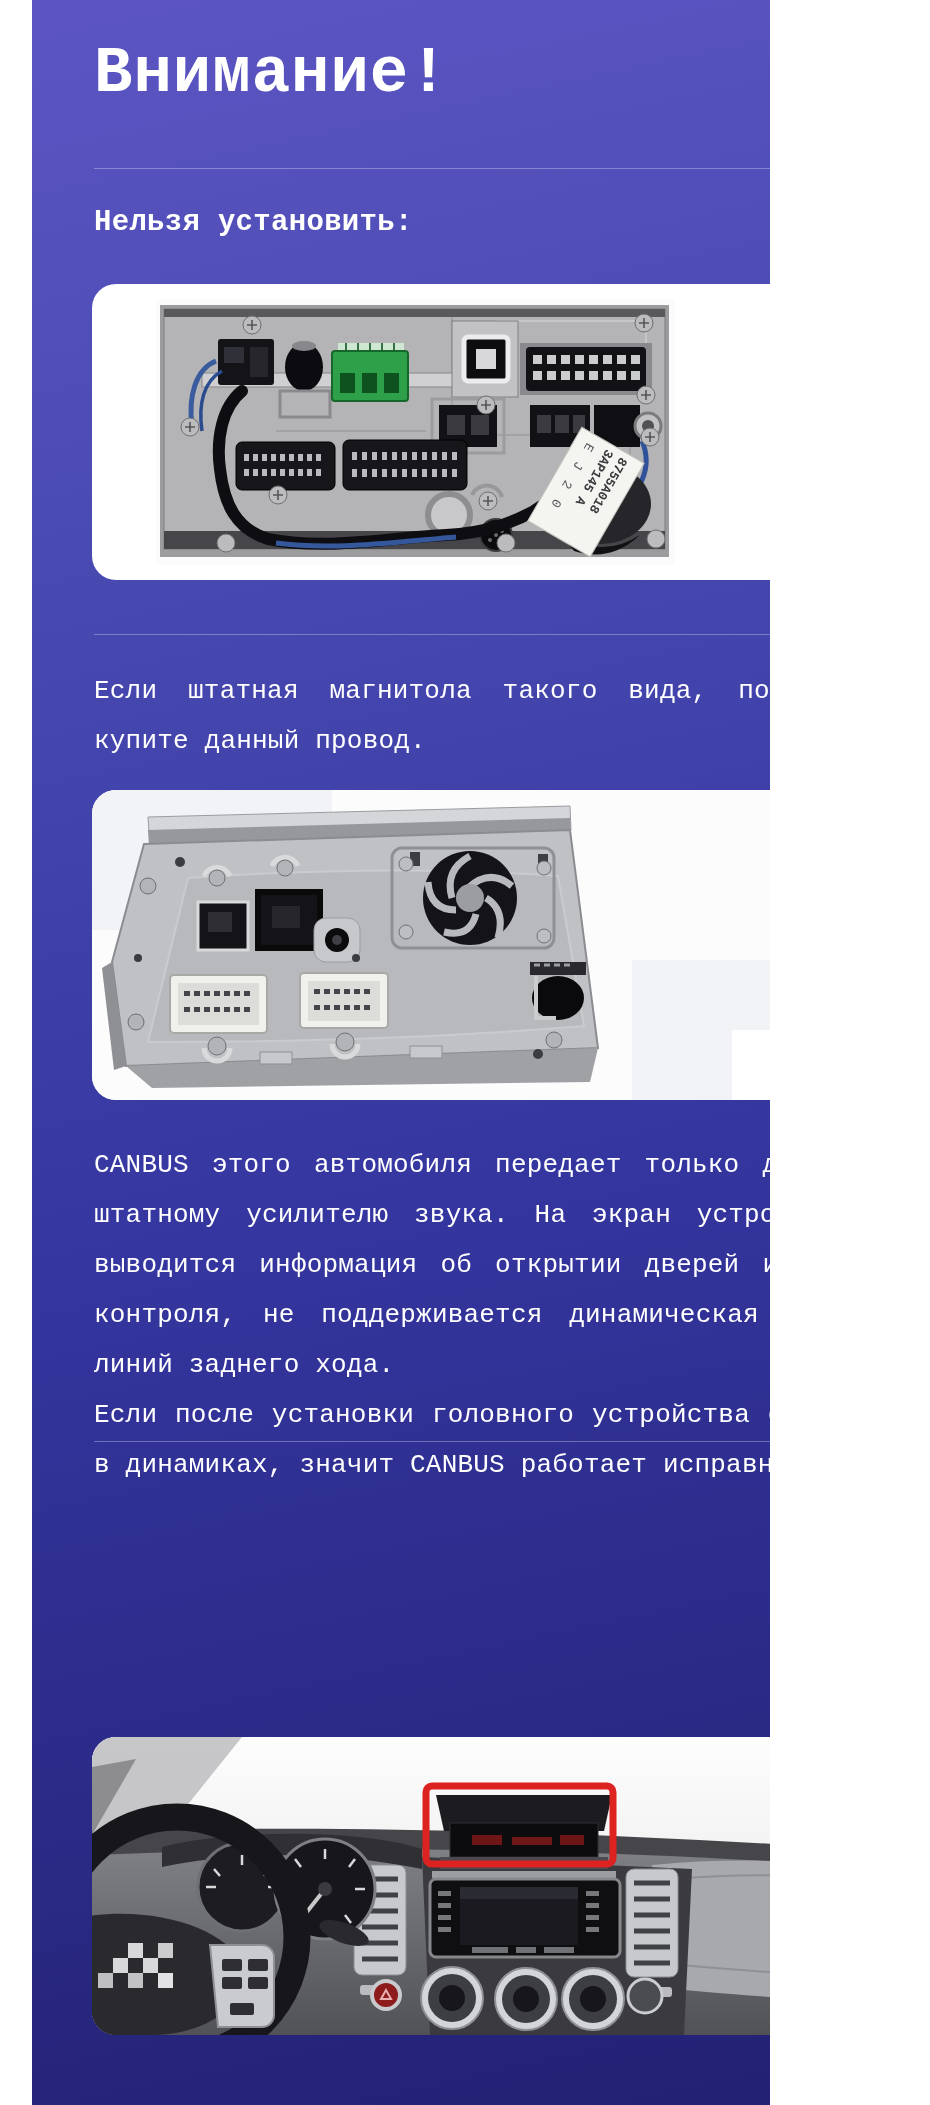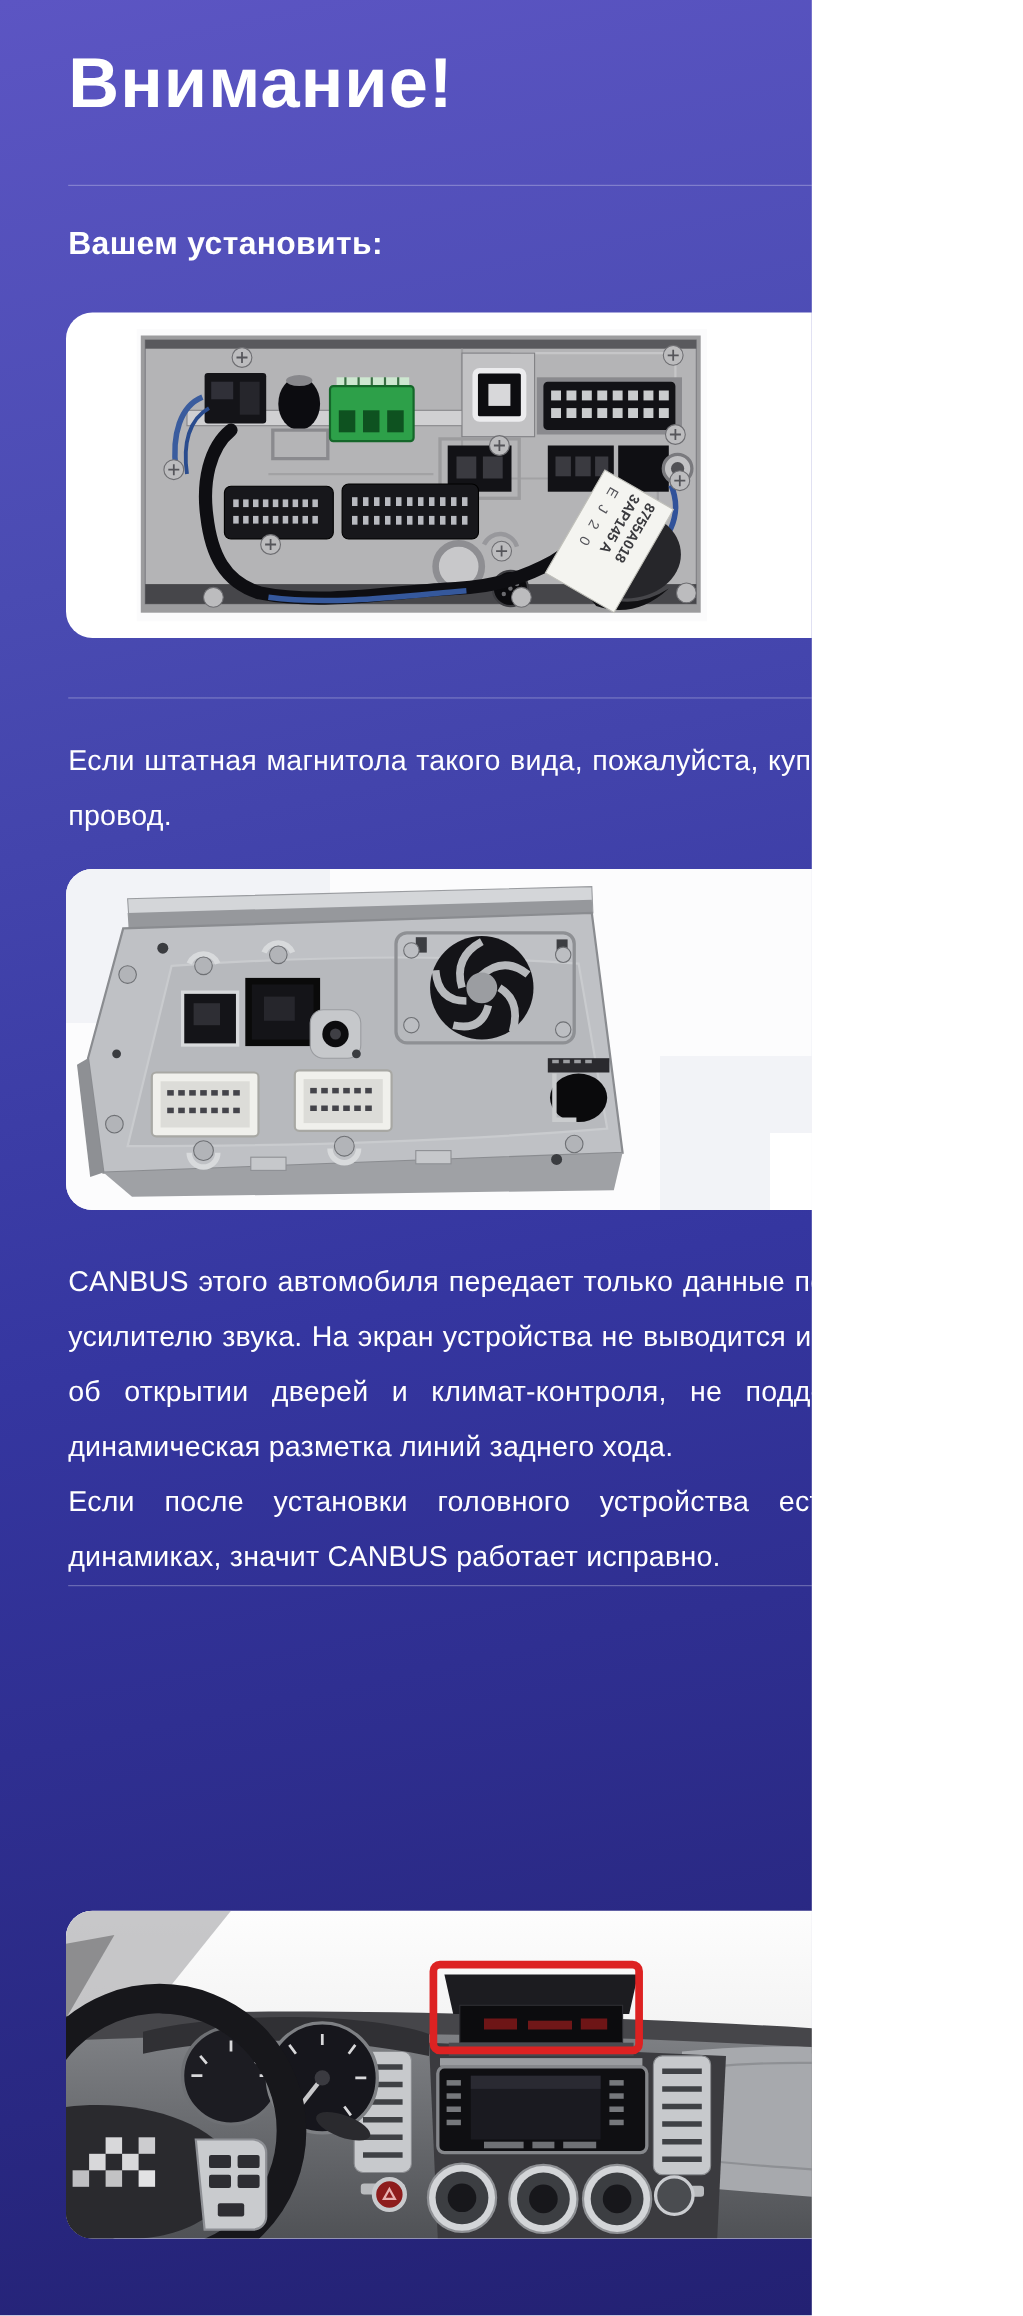--- a/index.html
+++ b/index.html
@@ -1,22 +1,23 @@
 <!DOCTYPE html>
 <html><head>
 <meta charset="utf-8">
 <style>
   html,body{margin:0;padding:0;}
   .page{
     position:relative;
     width:738px;height:2105px;
     overflow:hidden;
     background:linear-gradient(168deg,#5c55c3 0%,#4a4bb2 24%,#3536a0 56%,#232173 100%);
-    font-family:Liberation Sans, sans-serif;
+    font-family:Liberation Mono, monospace;
     color:#ffffff;
+    margin-left:32px;
   }
   .title{
     position:absolute;left:62px;top:38px;margin:0;
     font-size:64px;font-weight:700;letter-spacing:1px;
   }
   .warn-icon{position:absolute;left:810px;top:62px;width:64px;height:60px;}
   .divider{
     position:absolute;left:62px;width:818px;height:1px;
     background:rgba(255,255,255,0.30);
   }
@@ -55,21 +56,21 @@
   <h1 class="title">Внимание!</h1>
 
   <svg class="warn-icon" viewBox="0 0 64 60">
     <path d="M32 6 L59 52 L5 52 Z" fill="none" stroke="#ffffff" stroke-width="6.5" stroke-linejoin="round"></path>
     <line x1="32" y1="22" x2="32" y2="37" stroke="#ffffff" stroke-width="6" stroke-linecap="round"></line>
     <circle cx="32" cy="45.5" r="3.4" fill="#ffffff"></circle>
   </svg>
 
   <div class="divider" style="top:168px"></div>
 
-  <p class="section-label">Вашем установить:</p>
+  <p class="section-label">Нельзя установить:</p>
 
   <div class="card card1">
     <svg class="photo1" width="519" height="266" viewBox="0 0 519 266">
       <rect width="519" height="266" fill="#fbfbfc"></rect>
       <rect x="4" y="6" width="509" height="252" fill="#9c9c9e"></rect>
       <rect x="8" y="10" width="501" height="240" fill="#b4b4b6" stroke="#7e7e82"></rect>
       <rect x="8" y="10" width="501" height="8" fill="#59595d"></rect>
       <rect x="8" y="232" width="501" height="18" fill="#46464a"></rect>
 
       <path d="M296,18 v118 M296,136 h178 M120,132 h150 M474,136 v80" stroke="#a2a2a4" stroke-width="2" fill="none"></path>

